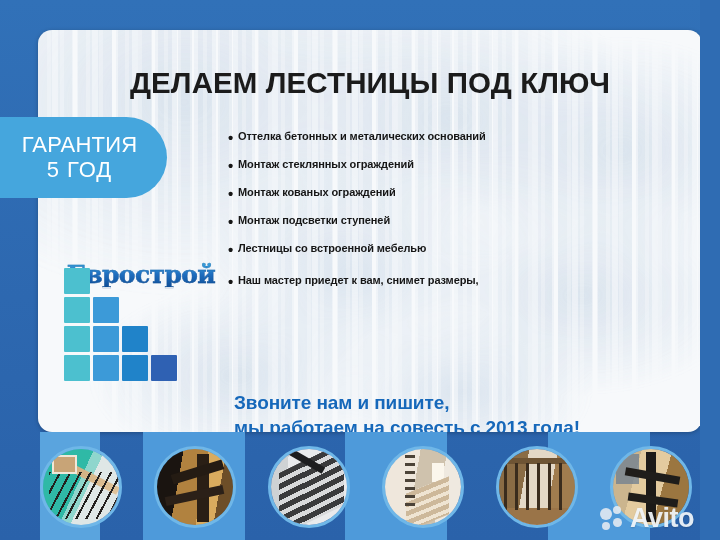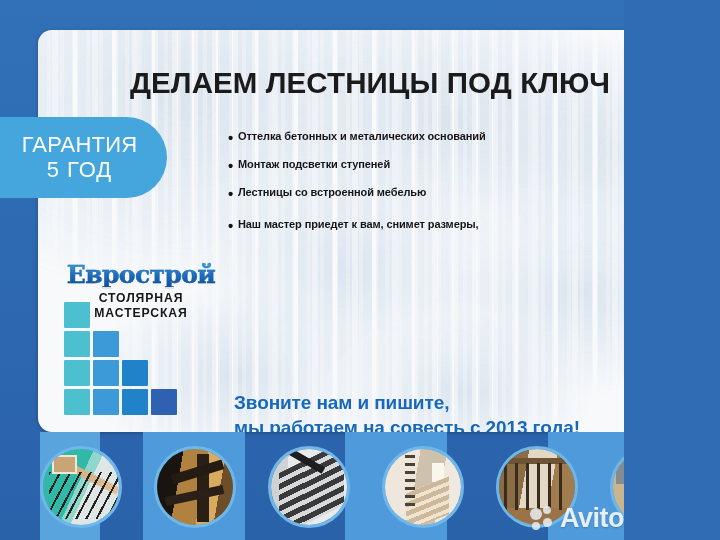--- a/index.html
+++ b/index.html
@@ -2,21 +2,21 @@
 <html><head>
 <meta charset="utf-8">
 <style>
   html,body{margin:0;padding:0;}
   body{
     width:720px;height:540px;overflow:hidden;
     font-family:"Liberation Sans", sans-serif;
     background:#2f6cb3;
   }
   #poster{
-    position:relative;width:624px;height:540px;overflow:hidden;
+    position:relative;width:700px;height:540px;overflow:hidden;
     background:linear-gradient(180deg,#3171b8 0%,#2d68b0 55%,#2a62aa 100%);
   }
 
   
   #card{
     position:absolute;left:38px;top:30px;width:664px;height:402px;
     background:#f7f9fb;
     border-radius:14px;
     box-shadow:0 1px 4px rgba(0,0,0,.25);
     overflow:hidden;
@@ -175,21 +175,21 @@
   .ph5 .flr{position:absolute;left:0;bottom:0;width:100%;height:22%;background:#9a7448;}
 
   .ph6 .img{background:linear-gradient(105deg,#cbb58e 0 30%,#e3cb9f 30% 62%,#9b7640 62% 100%);}
   .ph6 .k1{position:absolute;left:44%;top:4%;width:13%;height:92%;background:#1c1a18;}
   .ph6 .k2{position:absolute;left:16%;top:30%;width:72%;height:11%;background:#1f1d1a;transform:rotate(10deg);}
   .ph6 .k3{position:absolute;left:20%;top:62%;width:66%;height:10%;background:#1f1d1a;transform:rotate(8deg);}
   .ph6 .g{position:absolute;left:4%;top:6%;width:30%;height:40%;background:#6e7f90;opacity:.75;}
 
   
   #avito{
-    position:absolute;right:0;bottom:8px;
+    position:absolute;right:6px;bottom:8px;
     display:flex;align-items:center;gap:5px;
     opacity:.93;pointer-events:none;
   }
   #avito .dots{position:relative;width:25px;height:25px;}
   #avito .dots b{position:absolute;display:block;border-radius:50%;background:#e9eef3;opacity:.92;}
   #avito .dots b:nth-child(1){width:12px;height:12px;left:0;top:2px;}
   #avito .dots b:nth-child(2){width:8px;height:8px;left:13px;top:0px;}
   #avito .dots b:nth-child(3){width:8px;height:8px;left:2px;top:16px;}
   #avito .dots b:nth-child(4){width:9px;height:9px;left:13px;top:12px;}
   #avito .wm{
@@ -204,38 +204,36 @@
 <div id="poster">
 
   <div id="card">
     <div class="mosaic"></div>
     <div class="mosaic m2"></div>
 
     <div id="headline">ДЕЛАЕМ ЛЕСТНИЦЫ ПОД КЛЮЧ</div>
 
     <div id="list">
       <div class="bullet">Оттелка бетонных и металических оснований</div>
+      <div class="bullet">Монтаж стеклянных ограждений</div>
+      <div class="bullet">Монтаж кованых ограждений</div>
       <div class="bullet">Монтаж подсветки ступеней</div>
       <div class="bullet">Лестницы со встроенной мебелью</div>
       <div class="bullet gap">
         <span>Наш мастер приедет к вам, снимет размеры,</span>
       </div>
     </div>
 
     <div id="cta">
       <div>Звоните нам и пишите,</div>
       <div>мы работаем на совесть с 2013 года!</div>
     </div>
 
     <div id="logo">
       <div id="logo-word">Еврострой</div>
-      <div id="logo-sub">
-        <div>СТОЛЯРНАЯ</div>
-        <div>МАСТЕРСКАЯ</div>
-      </div>
       <div id="logo-steps">
           <i style="width: 26px; height: 26px; left: 0px; bottom: 0px; background: rgb(76, 192, 207);"></i>
           <i style="width: 26px; height: 26px; left: 0px; bottom: 29px; background: rgb(76, 192, 207);"></i>
           <i style="width: 26px; height: 26px; left: 0px; bottom: 58px; background: rgb(76, 192, 207);"></i>
           <i style="width: 26px; height: 26px; left: 0px; bottom: 87px; background: rgb(76, 192, 207);"></i>
           <i style="width: 26px; height: 26px; left: 29px; bottom: 0px; background: rgb(60, 154, 216);"></i>
           <i style="width: 26px; height: 26px; left: 29px; bottom: 29px; background: rgb(60, 154, 216);"></i>
           <i style="width: 26px; height: 26px; left: 29px; bottom: 58px; background: rgb(60, 154, 216);"></i>
           <i style="width: 26px; height: 26px; left: 58px; bottom: 0px; background: rgb(32, 131, 201);"></i>
           <i style="width: 26px; height: 26px; left: 58px; bottom: 29px; background: rgb(32, 131, 201);"></i>

